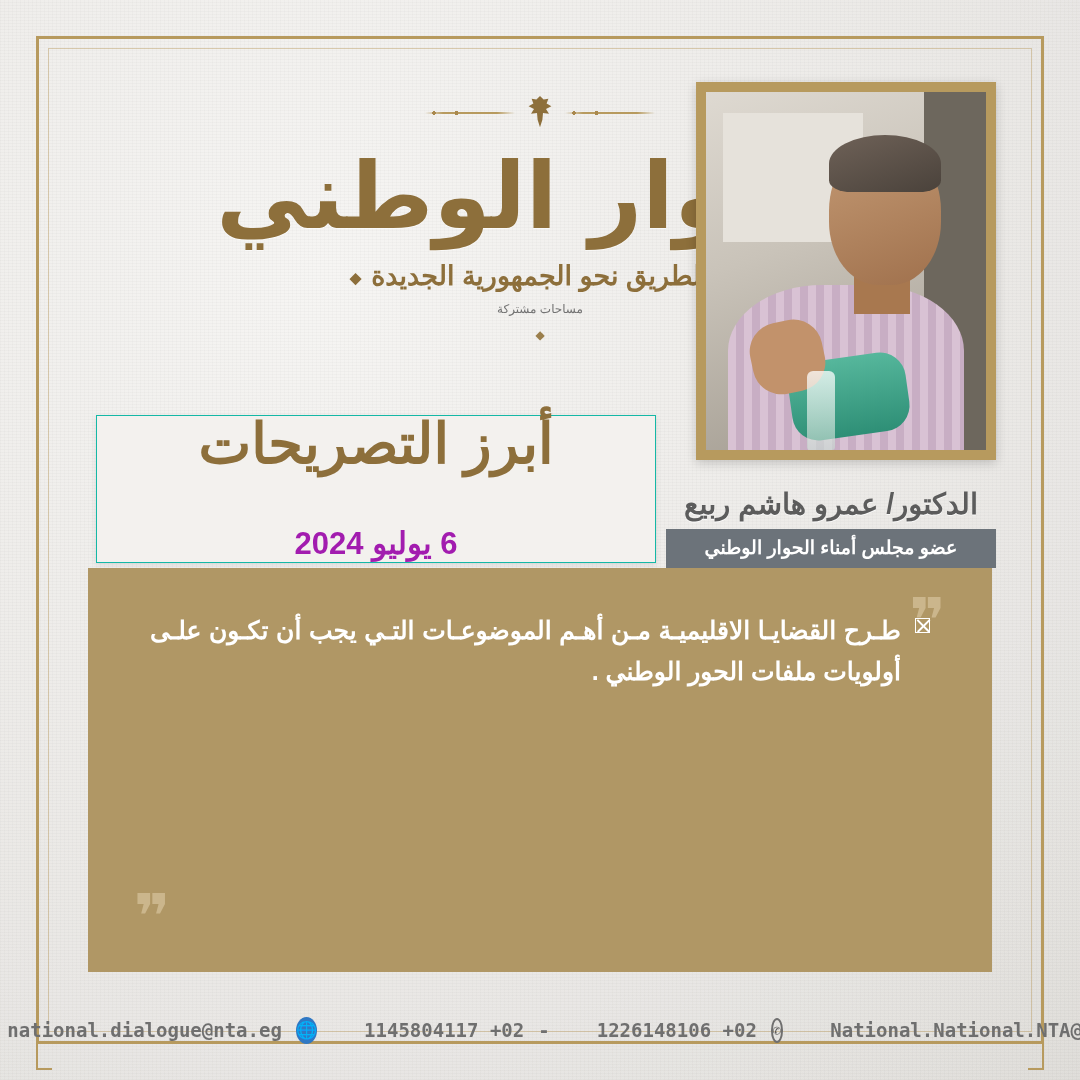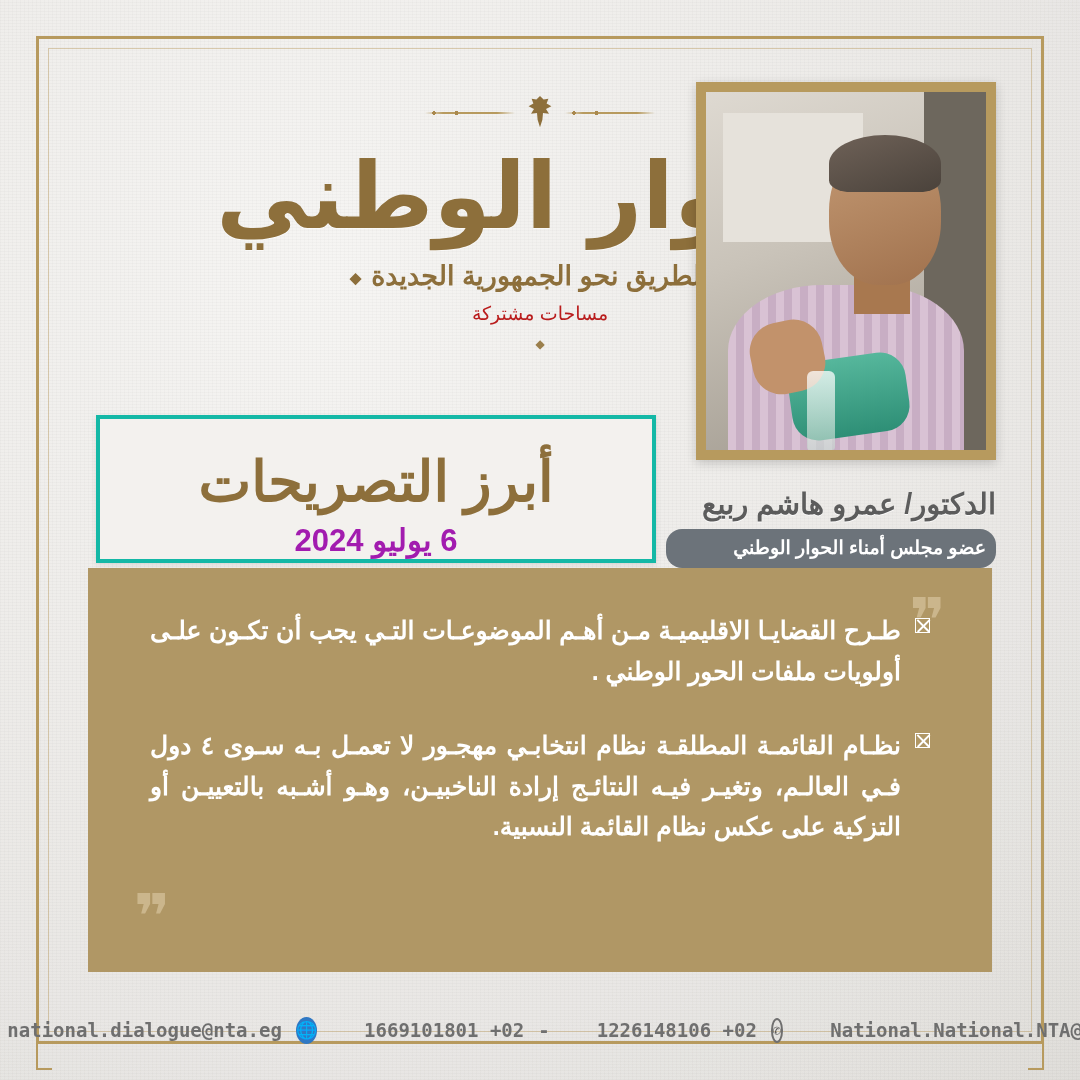--- a/index.html
+++ b/index.html
@@ -70,37 +70,37 @@
   .logo-sub {
     margin-top: 10px;
     font-size: 27px;
     font-weight: bold;
     color: #8d6f3b;
     letter-spacing: 0px;
   }
   .logo-sub .dia { font-size: 15px; vertical-align: middle; margin: 0 10px; }
   .logo-sub2 {
     margin-top: 10px;
-    font-size: 19px;
-    color: #b91c1c;
+    font-size: 12px;
+    color: #737373;
     letter-spacing: 7px;
   }
   .logo-dot {
     margin-top: 12px; font-size: 12px; color: #9b7f4c;
   }
 
   
   .title-card {
     position: absolute;
     left: 96px; top: 415px;
     width: 560px; height: 148px;
     background: #f3f1ee;
-    border: 4px solid #14b8a6;
+    border: 1px solid #14b8a6;
     display: flex; flex-direction: column;
-    align-items: center; justify-content: flex-end;
+    align-items: center; justify-content: space-between;
     box-shadow: 0 2px 6px rgba(0,0,0,0.09);
   }
   .title-main {
     font-size: 56px; font-weight: bold; color: #8d6f3b;
     line-height: 1; letter-spacing: -1px;
   }
   .title-date {
     margin-top: 12px;
     font-size: 31px; font-weight: bold; color: #a21caf;
   }
@@ -163,34 +163,33 @@
     position:absolute; left:36%; bottom:0; width:10%; height:22%;
     background: linear-gradient(180deg, rgba(255,255,255,0.75), rgba(200,220,210,0.6));
     border-radius: 6px 6px 3px 3px;
   }
 
   
   .nameplate {
     position: absolute;
     right: 84px; top: 487px;
     width: 330px;
-    text-align: right;
+    text-align: center;
   }
   .name-main {
     font-size: 29px; font-weight: bold; color: #5c5c5c;
     letter-spacing: -0.5px;
     text-shadow: 0 1px 0 rgba(255,255,255,0.8);
   }
   .name-role {
     margin-top: 8px;
     background: #6c737a;
     color: #ffffff;
     font-size: 19px; font-weight: bold;
     padding: 7px 10px 9px;
-    border-radius: 16px;
   }
 
   
   .body-card {
     position: absolute;
     left: 88px; right: 88px; top: 568px;
     height: 404px;
     background: #b09765;
     padding: 42px 62px 20px;
     color: #ffffff;
@@ -308,32 +307,28 @@
 </div>
 
 <div class="body-card">
   <div class="quote-open">❞</div>
 
   <div class="bullet-row">
     <span class="bullet-mark"></span>
     <span class="bullet-text">طـرح القضايـا الاقليميـة مـن أهـم الموضوعـات التـي يجب أن تكـون علـى أولويات ملفات الحور الوطني .</span>
   </div>
 
-  <div class="bullet-row">
-    <span class="bullet-mark"></span>
-    <span class="bullet-text">نظـام القائمـة المطلقـة نظام انتخابـي مهجـور لا تعمـل بـه سـوى ٤ دول فـي العالـم، وتغيـر فيـه النتائـج إرادة الناخبيـن، وهـو أشـبه بالتعييـن أو التزكية على عكس نظام القائمة النسبية.</span>
-  </div>
 
   <div class="quote-close">❞</div>
 </div>
 
 <div class="foot-bracket-l"></div>
 <div class="foot-bracket-r"></div>
 <div class="footer">
   <span class="fb-icon">f</span>
   <span class="foot-text">@National.National.NTA</span>
   <span class="wa-icon">✆</span>
   <span class="foot-text">02+ 1226148106</span>
   <span class="foot-sep">-</span>
-  <span class="foot-text">02+ 1669101801</span>
+  <span class="foot-text">02+ 1145804117</span>
   <span class="globe-icon">🌐</span>
   <span class="foot-text">national.dialogue@nta.eg</span>
 </div>
 
 </body></html>

